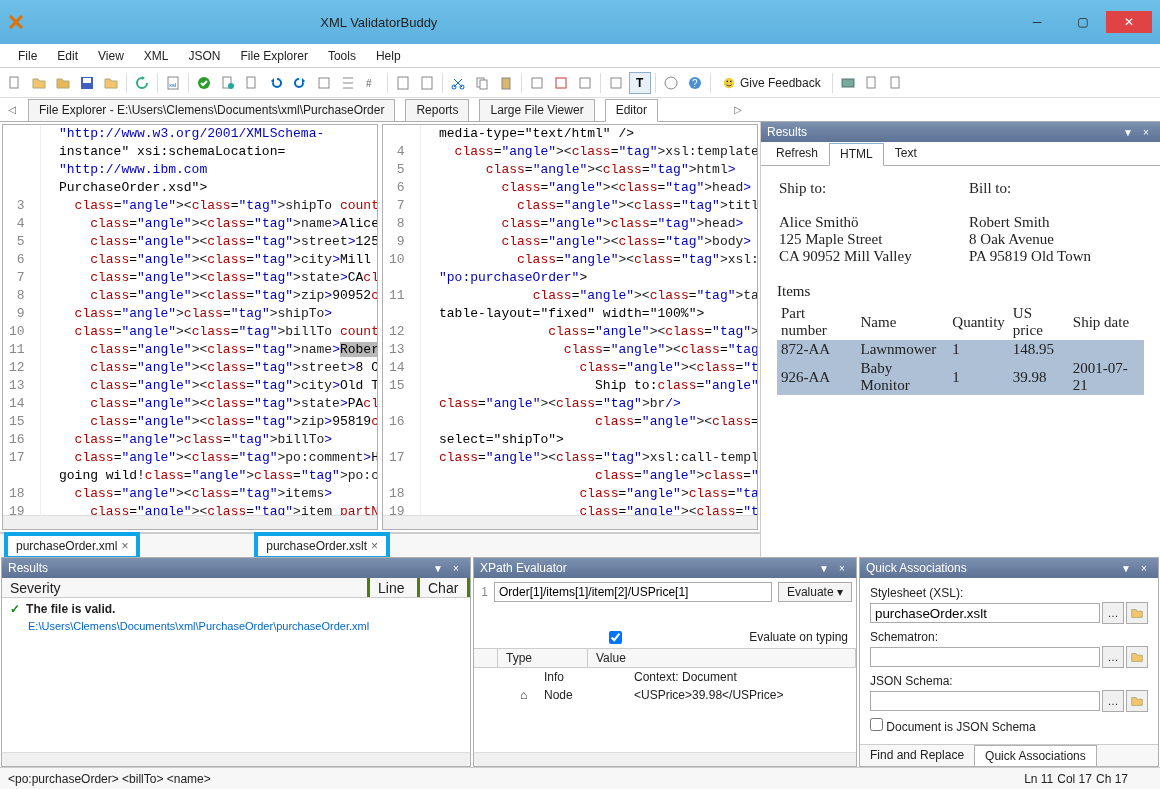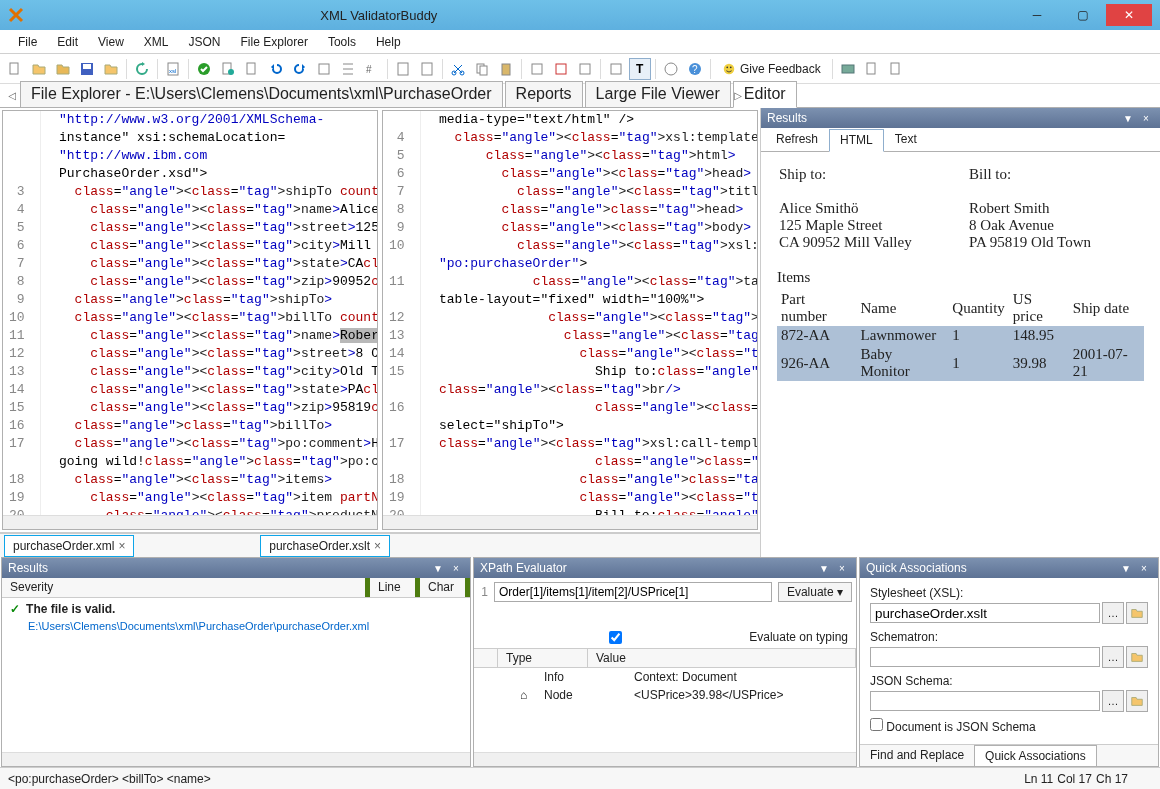--- a/index.html
+++ b/index.html
@@ -1,66 +1,66 @@
 <!DOCTYPE html>
 <html><head>
 <meta charset="utf-8">
 <style>
 * { margin: 0; padding: 0; box-sizing: border-box; }
 body { font-family: "Segoe UI", Tahoma, sans-serif; font-size: 12px; background: #fff; color: #222; width: 1160px; height: 789px; overflow: hidden; display: flex; flex-direction: column; }
-.titlebar { background: linear-gradient(#6ec0e8, #5eb0df); height: 30px; display: flex; align-items: center; padding: 0 8px; color: #222; }
+.titlebar { background: linear-gradient(#6ec0e8, #5eb0df); height: 44px; display: flex; align-items: center; padding: 0 8px; color: #222; }
 .titlebar .icon { width: 16px; height: 16px; margin-right: 8px; }
 .titlebar .title { flex: 0 1 auto; margin: 0 auto; font-size: 13px; font-weight: 400; }
 .titlebar .winbtns { display: flex; margin-left: auto; }
 .titlebar .winbtn { width: 46px; height: 22px; display: flex; align-items: center; justify-content: center; margin-left: 0; }
 .titlebar .winbtn.close { background: #e04343; color: #fff; }
 .menubar { background: #fff; border-bottom: 1px solid #d0d0d0; height: 24px; display: flex; align-items: center; padding-left: 8px; }
 .menuitem { padding: 3px 10px; cursor: default; }
 .toolbar { background: #fff; border-bottom: 1px solid #dcdcdc; height: 30px; display: flex; align-items: center; padding: 0 4px; gap: 2px; }
 .tbtn { width: 22px; height: 22px; display: flex; align-items: center; justify-content: center; border: 1px solid transparent; }
 .tbtn svg { width: 16px; height: 16px; }
 .tsep { width: 1px; height: 20px; background: #dcdcdc; margin: 0 2px; }
 .feedback { display: flex; align-items: center; padding: 0 6px; height: 22px; border: 1px solid transparent; gap: 4px; }
 .tabstrip { background: #fff; height: 24px; display: flex; align-items: flex-end; border-bottom: 1px solid #b0b0b0; padding: 0 20px; position: relative; }
 .tabarrow { position: absolute; top: 3px; width: 16px; height: 16px; display: flex; align-items: center; justify-content: center; font-size: 10px; color: #666; }
 .tabarrow.left { left: 4px; }
 .tabarrow.right { right: 4px; }
-.tab { padding: 3px 10px 4px; border: 1px solid #b0b0b0; border-bottom: none; margin-right: 2px; background: #f5f5f5; font-size: 16px; }
+.tab { padding: 3px 10px 4px; border: 1px solid #b0b0b0; border-bottom: none; margin-right: 2px; background: #f5f5f5; font-size: 12px; margin-left: 8px; }
 .tab.active { background: #fff; border-bottom: 1px solid #fff; margin-bottom: -1px; }
 .mainrow { display: flex; flex: 1; min-height: 0; }
 .editors { display: flex; flex-direction: column; flex: 1; min-width: 0; }
 .editorrow { display: flex; flex: 1; min-height: 0; border-bottom: 1px solid #ccc; }
 .codepane { flex: 1; min-width: 0; display: flex; flex-direction: column; border: 1px solid #b0b0b0; margin: 2px; }
 .codearea { flex: 1; overflow: auto; font-family: Consolas, "Courier New", monospace; font-size: 13px; line-height: 18px; position: relative; }
 .gutter { float: left; background: #fff; color: #888; text-align: right; padding: 0 15px 0 6px; user-select: none; border-right: 1px solid #eee; }
 .codebody { margin-left: 52px; padding: 0 4px; white-space: pre; }
 .attr { color: #b00000; }
 .val { color: #0000c0; }
 .txt { color: #000; }
 .angle { color: #0000c0; }
 .hilite { background: #b8b8b8; }
 .filetabs { height: 24px; display: flex; align-items: center; border-top: 1px solid #ccc; background: #f7f7f7; padding-left: 4px; }
-.filetab { padding: 3px 8px; border: 1px solid #0ea5e9; background: #fff; display: flex; align-items: center; gap: 4px; font-size: 12px; }
+.filetab { padding: 3px 8px; border: 4px solid #0ea5e9; background: #fff; display: flex; align-items: center; gap: 4px; font-size: 12px; }
 .filetab .x { font-size: 12px; color: #666; }
 .previewpane { width: 400px; display: flex; flex-direction: column; border-left: 1px solid #ccc; }
 .panehdr { background: linear-gradient(#7c91b0, #5d7294); color: #fff; height: 20px; display: flex; align-items: center; padding: 0 6px; font-size: 12px; }
 .panehdr .spacer { flex: 1; }
 .panehdr .pbtn { width: 16px; height: 16px; display: flex; align-items: center; justify-content: center; margin-left: 2px; font-size: 10px; color: #fff; }
 .prevtabs { background: #fff; height: 24px; display: flex; align-items: flex-end; padding: 0 4px; border-bottom: 1px solid #b0b0b0; }
 .ptab { padding: 3px 10px 4px; border: 1px solid transparent; }
 .ptab.active { border: 1px solid #8faecd; border-bottom: 1px solid #fff; background: #fff; margin-bottom: -1px; }
 .prevbody { flex: 1; overflow: auto; padding: 12px 16px; font-family: "Times New Roman", serif; font-size: 15px; }
 .prevbody table.data { border-collapse: collapse; margin-top: 4px; }
 .prevbody table.data td, .prevbody table.data th { text-align: left; padding: 1px 4px; font-weight: normal; }
 .prevbody table.data tr.r td { background: #adc0d6; }
 .bottomrow { display: flex; height: 210px; }
 .bpanel { display: flex; flex-direction: column; border: 1px solid #b0b0b0; margin: 0 1px; }
 .bpanel .body { flex: 1; overflow: auto; background: #fff; }
 .results .cols { display: flex; border-bottom: 1px solid #ccc; background: #f7f7f7; height: 20px; }
-.results .col { padding: 2px 8px; border-right: 5px solid #4d7c0f; font-size: 12px; }
+.results .col { padding: 2px 8px; border-right: 3px solid #4d7c0f; font-size: 14px; }
 .results .msg { padding: 4px 8px; display: flex; align-items: center; gap: 6px; }
 .results .msg .chk { color: #0a8a0a; font-weight: bold; }
 .results .path { color: #0066cc; padding: 0 8px 4px 26px; font-size: 11px; }
 .xpath .xrow { display: flex; align-items: center; padding: 4px; gap: 6px; }
 .xpath input { flex: 1; border: 1px solid #aaa; padding: 2px 4px; font-size: 12px; }
 .xpath .eval { border: 1px solid #aaa; padding: 2px 8px; background: #f5f5f5; }
 .xpath .chkrow { display: flex; align-items: center; justify-content: space-between; padding: 0 8px 4px; font-size: 12px; margin-top: 24px; }
 .xpath .cols { display: flex; border-bottom: 1px solid #ccc; border-top: 1px solid #ccc; background: #f7f7f7; height: 20px; }
 .xpath .col { padding: 2px 8px; border-right: 1px solid #ccc; font-size: 12px; }
 .xrow2 { display: flex; padding: 2px 8px; font-size: 12px; margin-left: 38px; }

